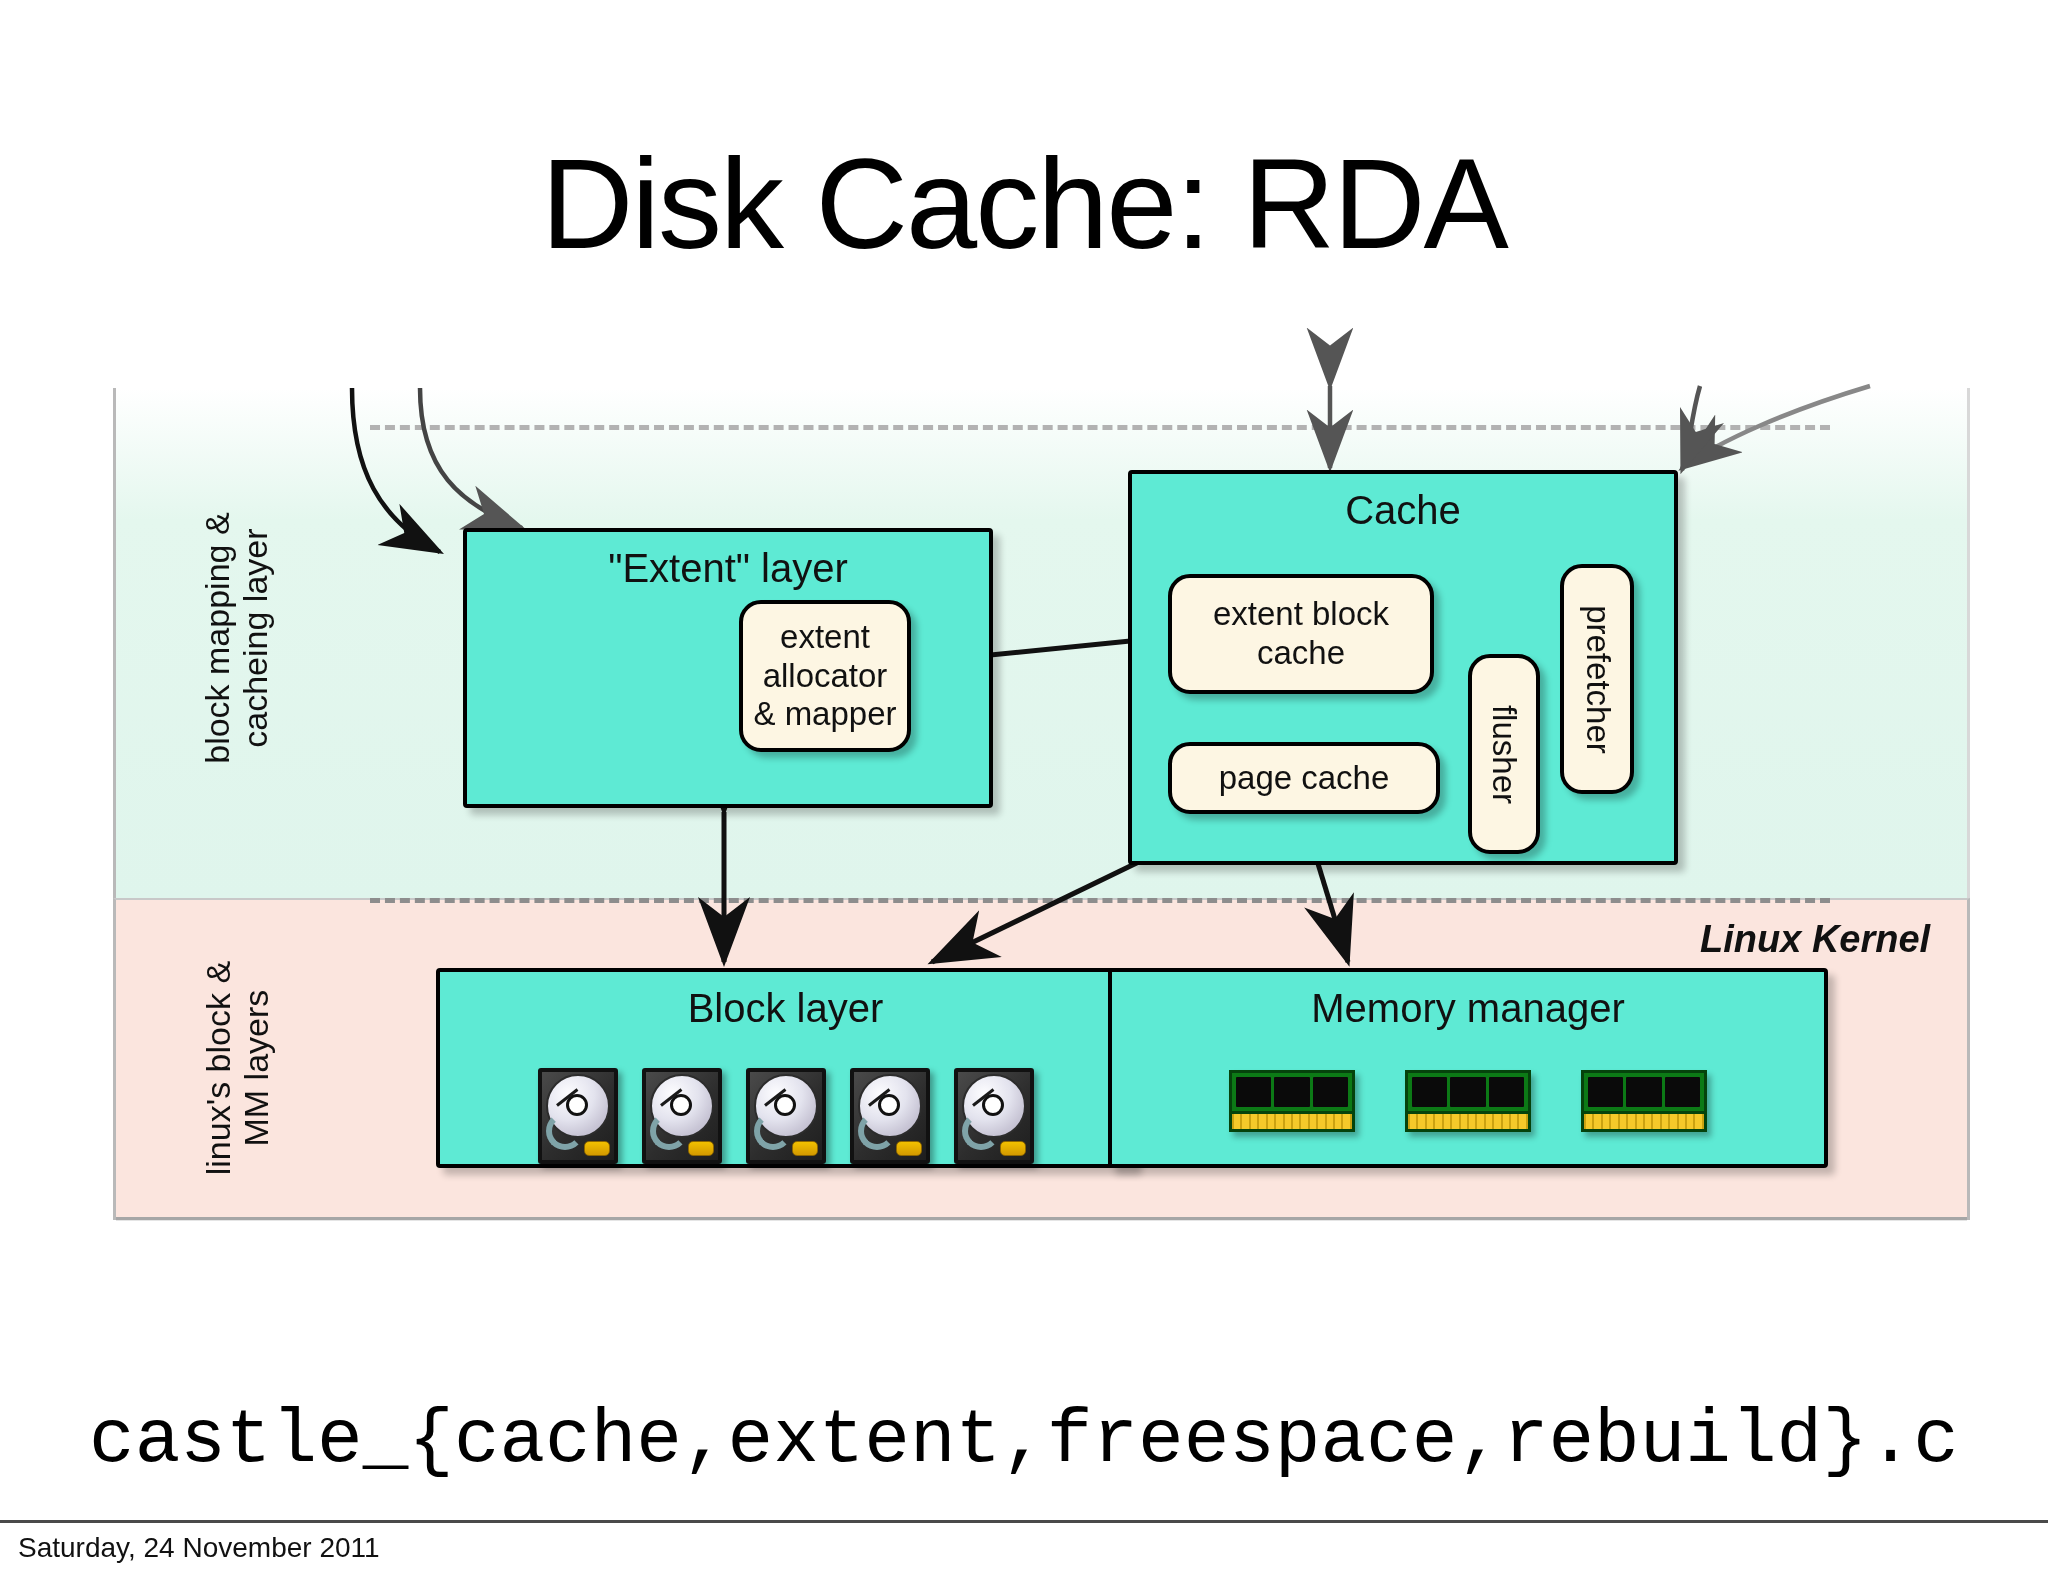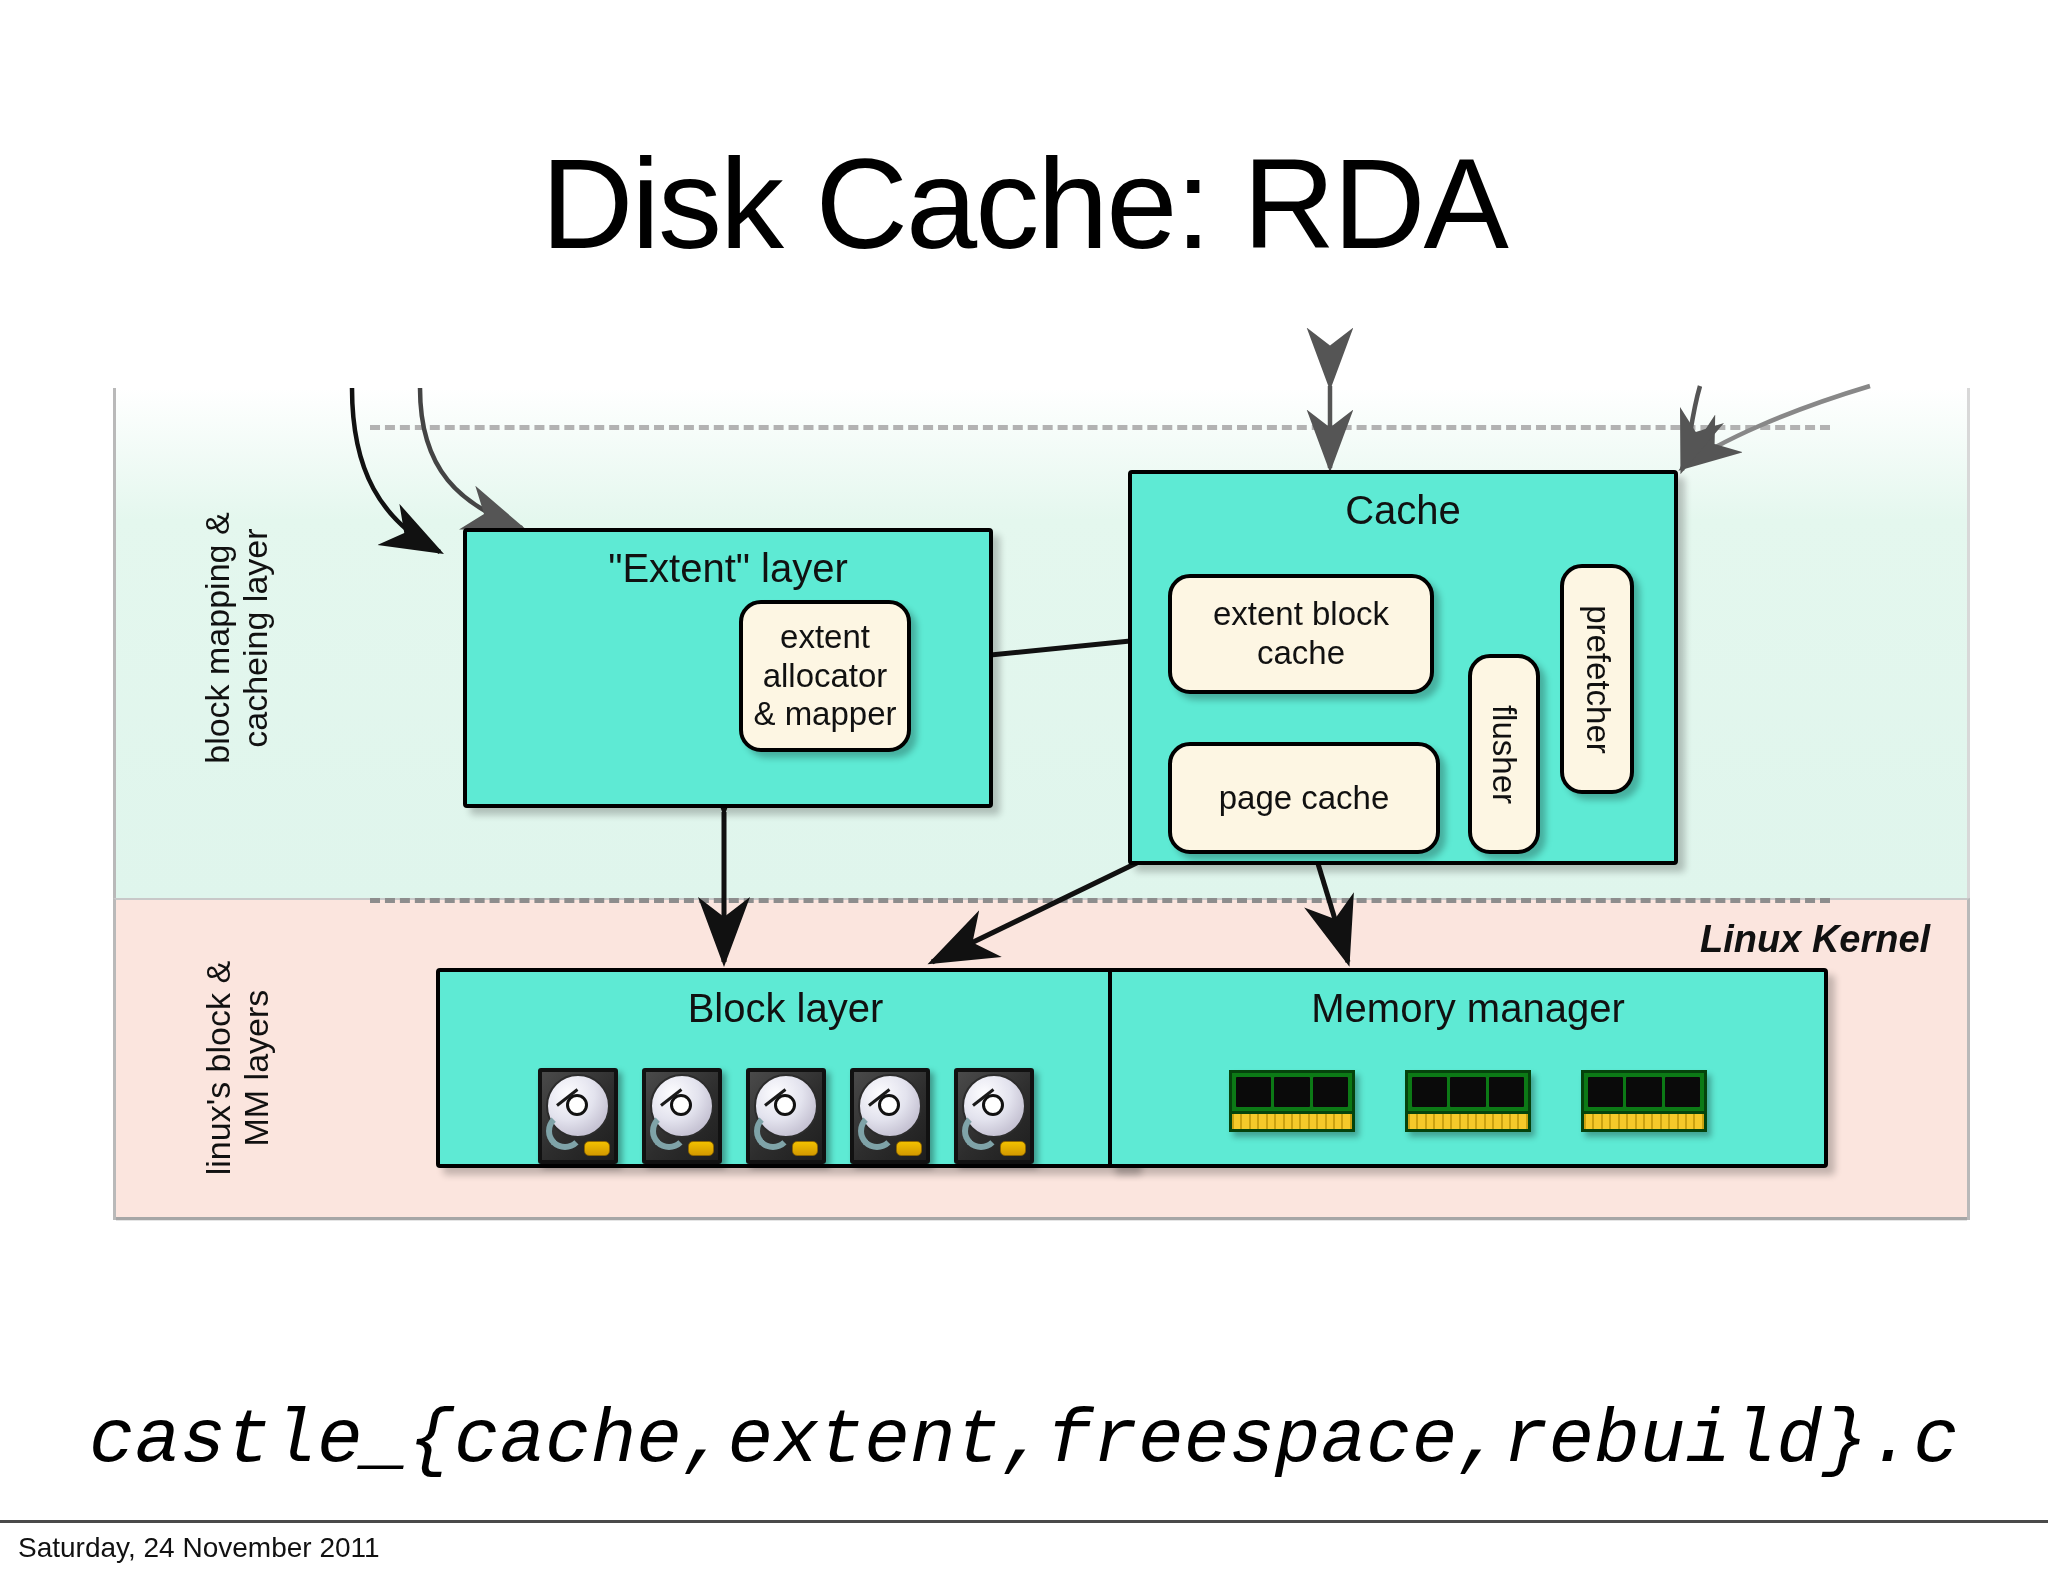--- a/index.html
+++ b/index.html
@@ -110,21 +110,21 @@
 
   
   #box-extent   { left:463px; top:528px;  width:530px; height:280px; }
   #box-cache    { left:1128px;top:470px;  width:550px; height:395px; }
   #box-block    { left:436px; top:968px;  width:699px; height:200px; }
   #box-memory   { left:1108px;top:968px;  width:720px; height:200px; }
 
   #freespace    { left:22px;  top:84px;  width:170px; height:122px;}
   #allocator    { left:244px; top:68px;  width:172px; height:152px;margin-left:28px;}
   #ebcache      { left:36px;  top:100px; width:266px; height:120px;}
-  #pagecache    { left:36px;  top:268px; width:272px; height:112px;}
+  #pagecache    { left:36px;  top:268px; width:272px; height:72px;}
   #flusher      { left:336px; top:180px; width:72px;  height:200px;}
   #prefetcher   { left:428px; top:90px;  width:74px;  height:230px;}
 
   
   #arrows{position:absolute;left:0;top:0;width:2048px;height:1576px;pointer-events:none;}
 
   
   .dev-row{position:absolute;left:0;top:96px;width:100%;display:flex;justify-content:center;align-items:flex-start;}
   #block-row{gap:24px;}
   #mem-row{gap:50px;top:98px;}
@@ -184,21 +184,21 @@
   }
   #footer-date{
     position:absolute;left:18px;top:1532px;
     font-size:28px;color:#111;
   }
 
   
   #code-caption{
     position:absolute;left:0;top:1398px;width:2048px;text-align:center;
     font-family:"Liberation Mono", monospace;
-    font-size:76px;color:#000;letter-spacing:0px;font-style:italic;
+    font-size:76px;color:#000;letter-spacing:0px;
   }
 </style>
 </head>
 <body>
 
 <div id="slide">
 
   <div id="title">Disk Cache: RDA</div>
 
   <div id="bands">

